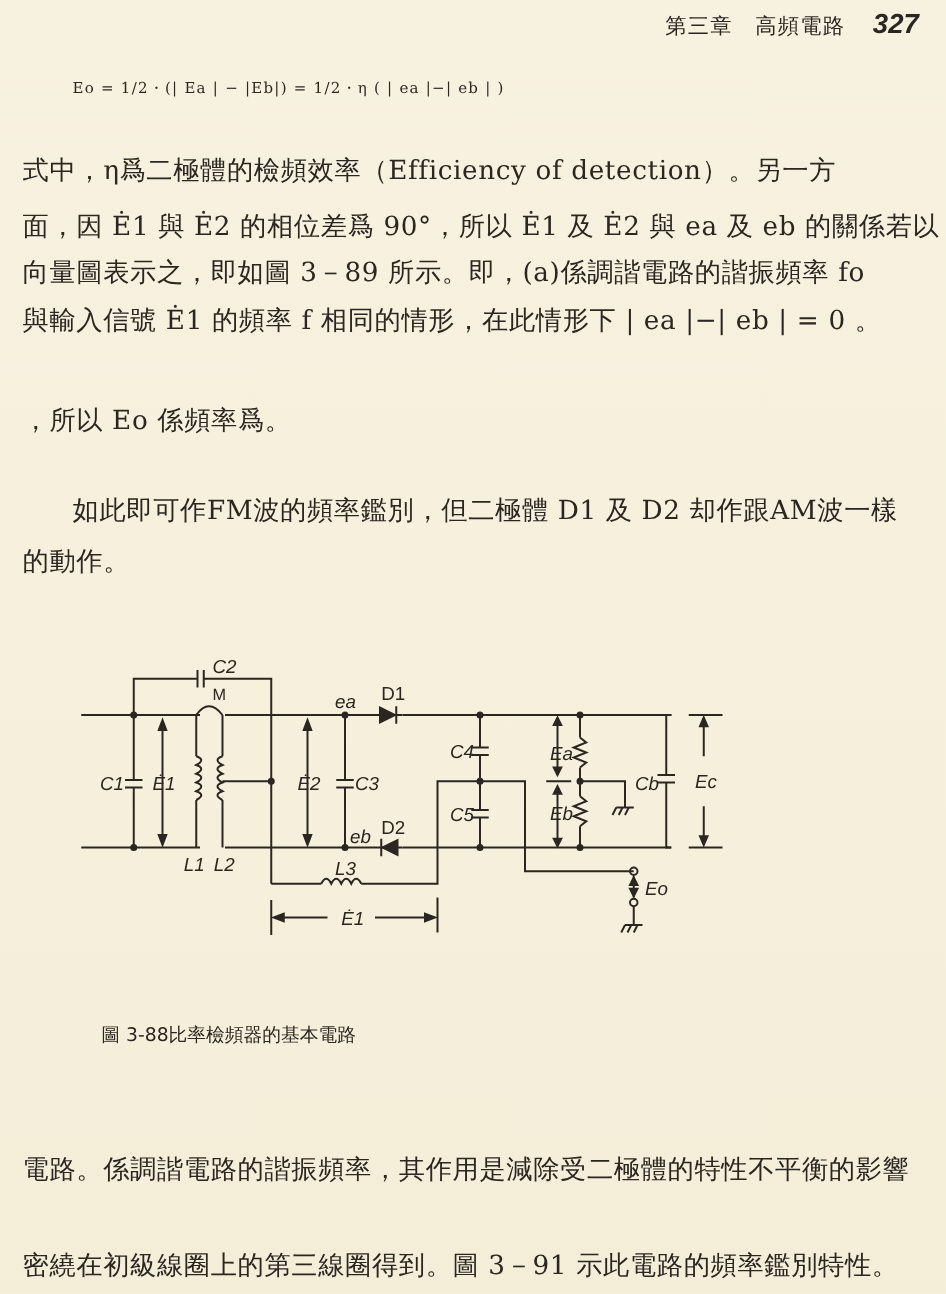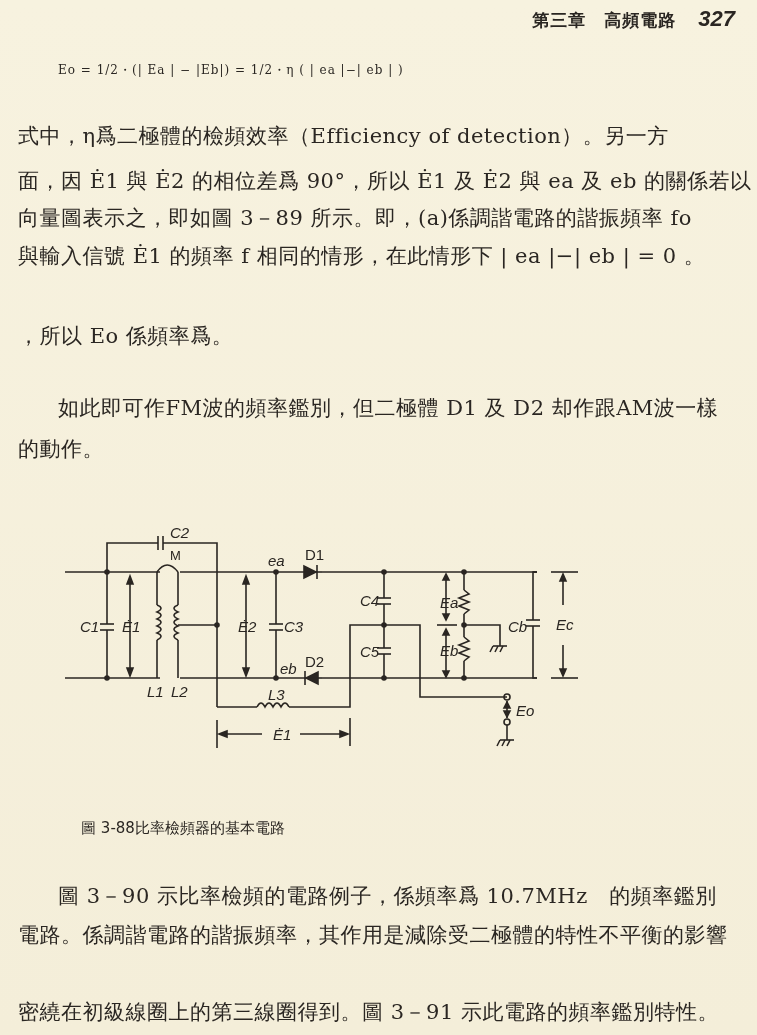--- a/index.html
+++ b/index.html
@@ -5,21 +5,21 @@
   html, body { margin: 0; padding: 0; }
   body {
     width: 757px; height: 1035px; overflow: hidden;
     background: #f6f0dc;
     font-family: "DejaVu Serif", "Liberation Serif", serif;
     color: #2a2622;
     position: relative;
   }
   .page { position: absolute; inset: 0; background: linear-gradient(180deg,#f7f2df 0%,#f4eed9 100%); }
   .header { position: absolute; top: 6px; right: 22px; font-size: 17px; display: flex; gap: 22px; align-items: baseline; }
-  .header .chapter { font-family: "DejaVu Sans", sans-serif; letter-spacing: 1px; font-weight: bold; }
+  .header .chapter { font-family: "DejaVu Sans", sans-serif; letter-spacing: 1px; }
   .header .pageno { font-family: "Liberation Sans", sans-serif; font-weight: bold; font-style: italic; font-size: 22px; }
   .formula { position: absolute; top: 62px; left: 58px; font-size: 12px; letter-spacing: 1px; white-space: pre; }
   .line { position: absolute; left: 18px; font-size: 21px; white-space: pre; letter-spacing: 0.5px; }
   .indent { left: 58px; }
   .caption { position: absolute; top: 801px; left: 62px; font-size: 15px; font-family: "DejaVu Sans", sans-serif; white-space: pre; }
   .caption .num { }
   svg.circuit { position: absolute; left: 0; top: 0; }
   svg text { font-family: "Liberation Sans", sans-serif; font-style: italic; font-size: 15px; fill: #2a2622; }
 </style>
 </head>
@@ -191,16 +191,15 @@
       <text x="508" y="632">Cb</text>
       <text x="556" y="630">Ec</text>
       <text x="516" y="716">Eo</text>
     </g>
   </svg>
 
   <div class="caption">
     <span class="num">圖 3-88</span><span>比率檢頻器的基本電路</span>
   </div>
 
-  <div class="line indent" style="top:882px">圖 3－90 示比率檢頻的電路例子，係頻率爲 10.7MHz　的頻率鑑別</div>
   <div class="line" style="top:921px">電路。係調諧電路的諧振頻率，其作用是減除受二極體的特性不平衡的影響</div>
   <div class="line" style="top:998px">密繞在初級線圈上的第三線圈得到。圖 3－91 示此電路的頻率鑑別特性。</div>
 </div>
 
 </body></html>

